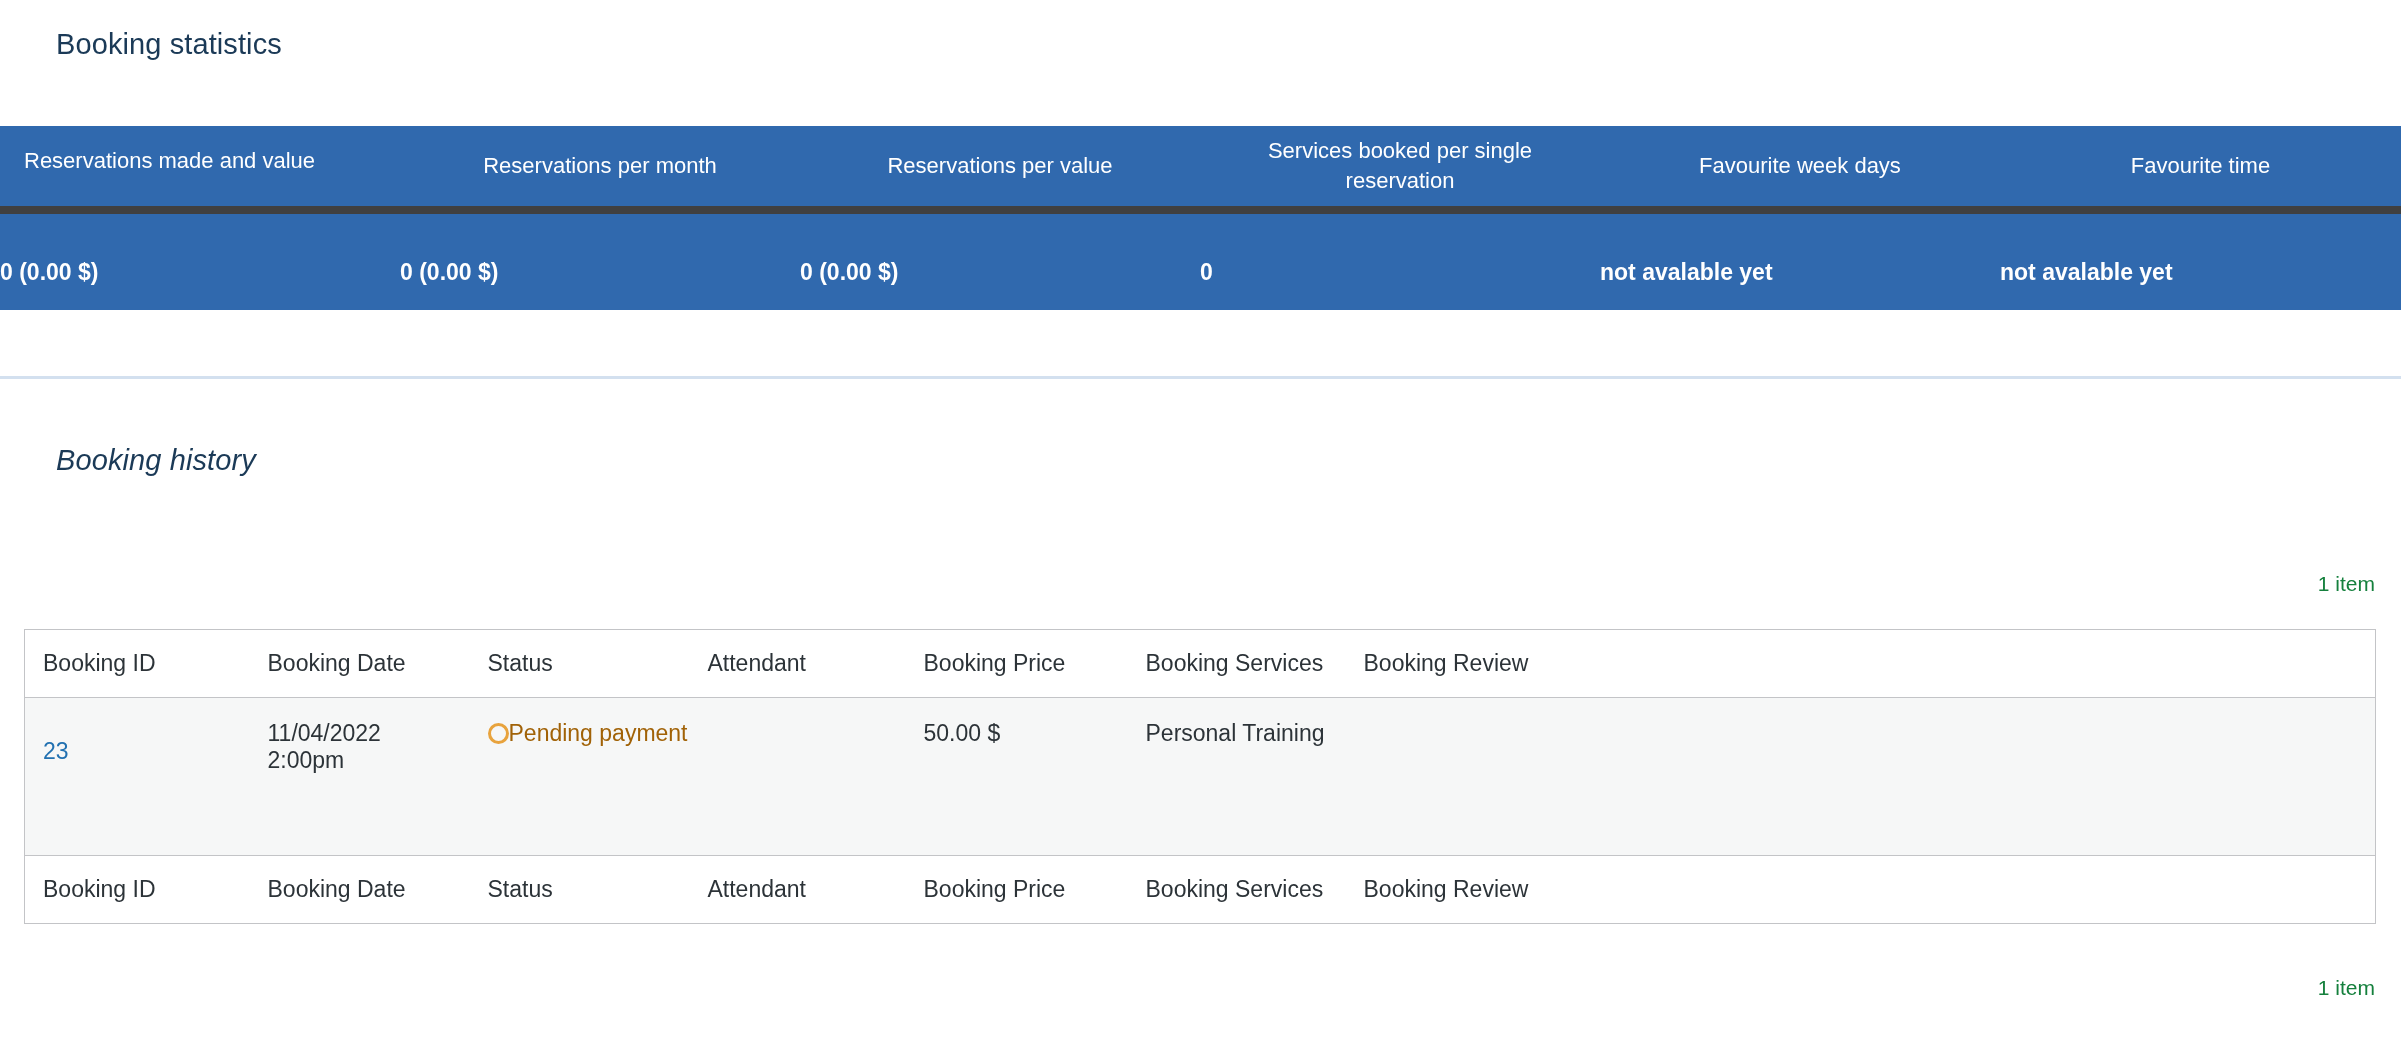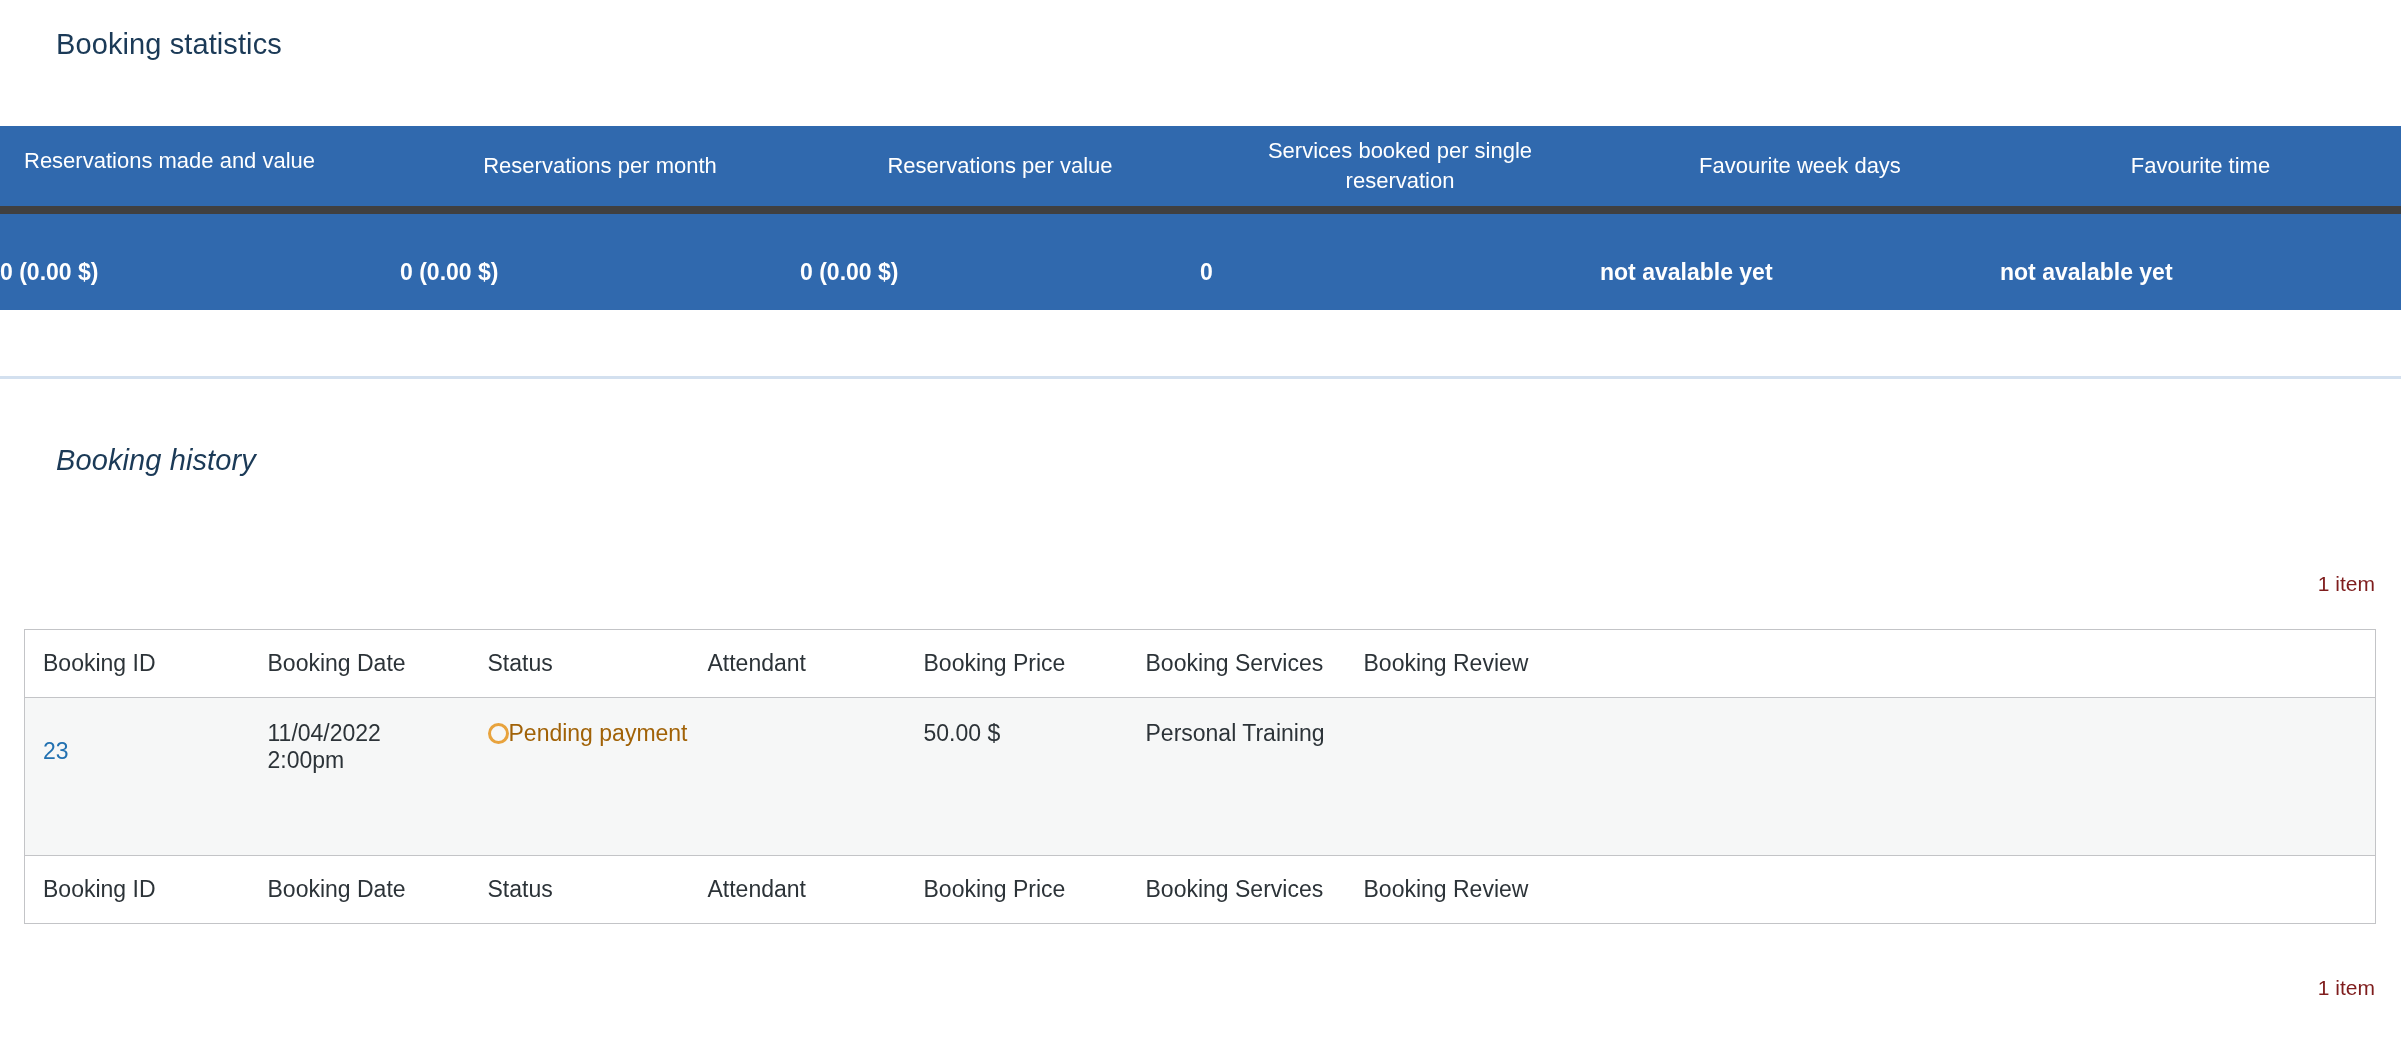--- a/index.html
+++ b/index.html
@@ -68,21 +68,21 @@
     left: 0; top: 376px;
     width: 2401px;
     height: 3px;
     background: #d3e0ef;
   }
 
   
   .item-count {
     position: absolute;
     right: 26px;
-    color: #7f1d1d;
+    color: #15803d;
     font-size: 21px;
     font-weight: 400;
   }
   #item-count-top { top: 572px; }
   #item-count-bottom { top: 976px; }
 
   
   .history-wrap {
     position: absolute;
     left: 24px; top: 629px;

